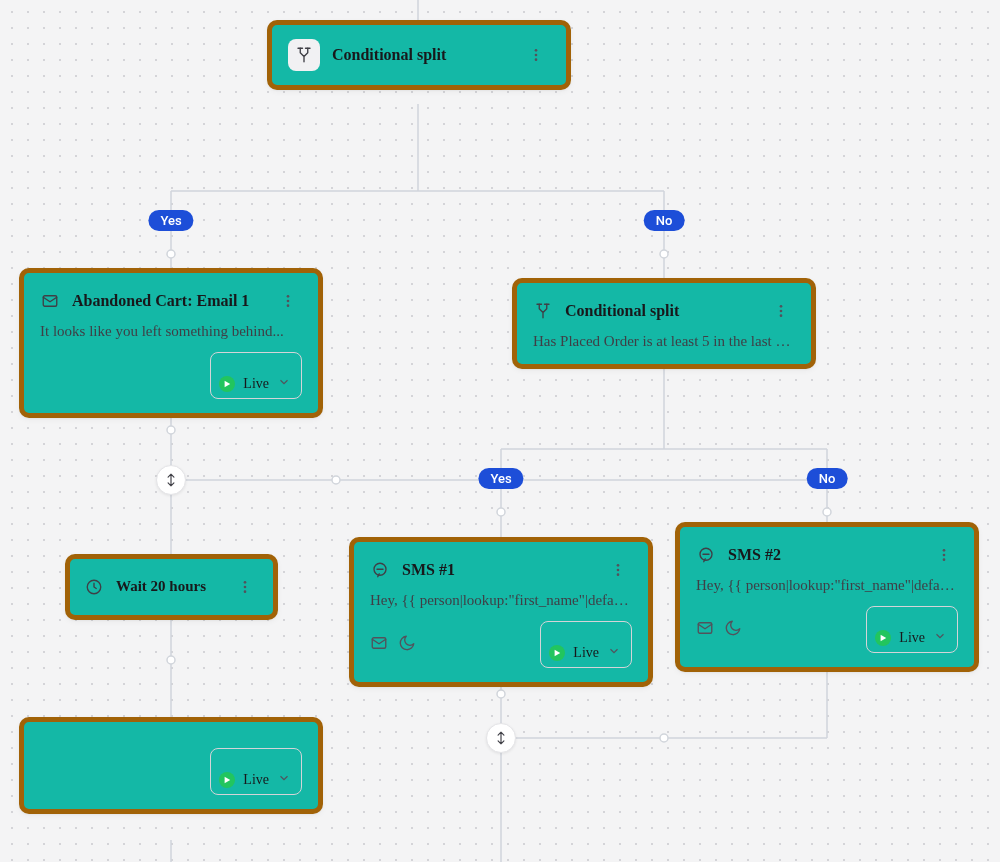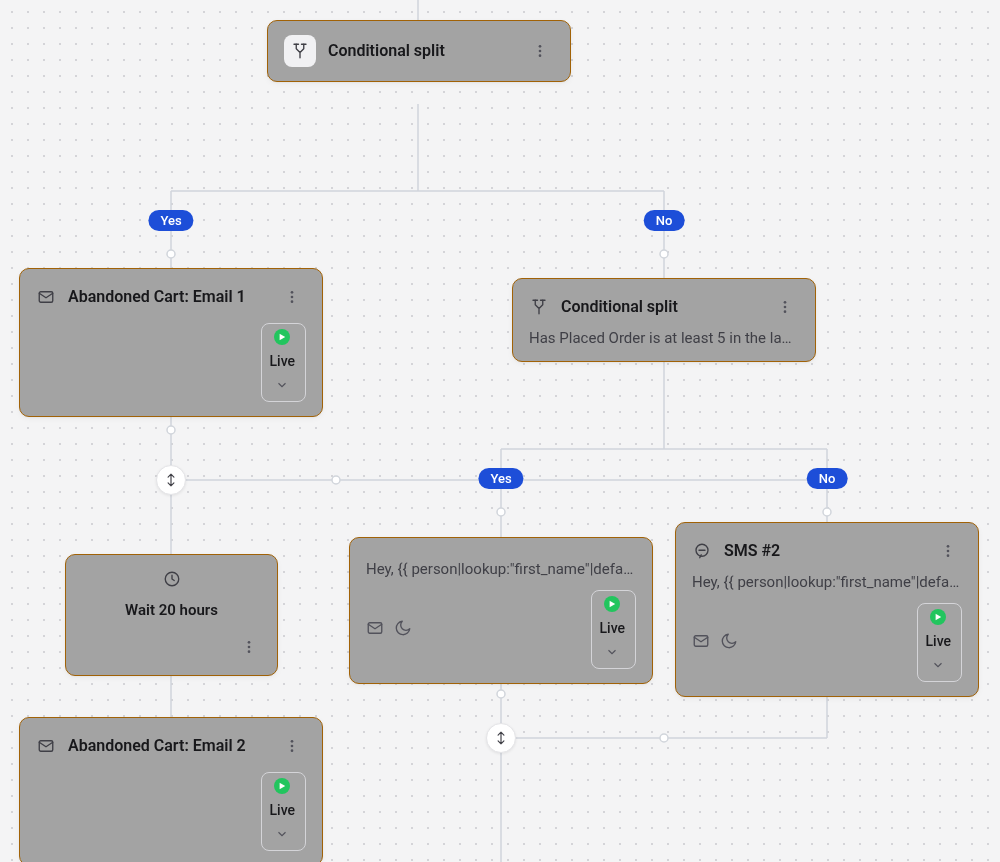--- a/index.html
+++ b/index.html
@@ -18,26 +18,27 @@
     background-size:16px 16px;
     background-position:4px 4px;
   }
   
   svg.connectors{position:absolute;inset:0;width:1000px;height:862px;pointer-events:none;}
   svg.connectors line{stroke:#d1d5db;stroke-width:1.5;}
   svg.connectors circle.joint{fill:#fff;stroke:#d1d5db;stroke-width:1.5;}
 
   .card{
     position:absolute;
-    background:#a3a3a3;
-    border:1px solid #a16207;
+    background:#14b8a6;
+    border:5px solid #a16207;
     border-radius:10px;
     box-shadow:0 1px 2px rgba(0,0,0,0.04),0 2px 6px rgba(0,0,0,0.04);
     padding:14px 16px;
     box-sizing:border-box;
+    font-family:Liberation Serif, serif;
   }
   .card-head{display:flex;align-items:center;gap:12px;}
   .card-title{font-weight:600;font-size:16px;line-height:1.3;}
   .card-sub{margin-top:8px;font-size:15px;color:#3f3f46;white-space:nowrap;overflow:hidden;text-overflow:ellipsis;}
   .kebab{
     margin-left:auto;width:28px;height:28px;border-radius:6px;display:flex;align-items:center;justify-content:center;
     cursor:pointer;
   }
   .kebab svg{width:16px;height:16px;fill:#52525b;}
   .icon-box{
@@ -45,30 +46,29 @@
   }
   .icon-box.grey{background:#f1f1f3;}
   .icon-flat{width:20px;height:20px;display:flex;align-items:center;justify-content:center;}
   .icon-flat svg,.icon-box svg{width:18px;height:18px;stroke:#3f3f46;fill:none;stroke-width:1.8;stroke-linecap:round;stroke-linejoin:round;}
 
   .status-row{display:flex;align-items:center;margin-top:12px;}
   .status-row .mini-icons{display:flex;gap:10px;}
   .status-row .mini-icons svg{width:18px;height:18px;stroke:#52525b;fill:none;stroke-width:1.8;stroke-linecap:round;stroke-linejoin:round;}
   .live-pill{
     margin-left:auto;display:flex;align-items:center;gap:8px;
-    border:1px solid #d4d4d8;border-radius:8px;padding:5px 10px 5px 8px;
+    border:1px solid #d4d4d8;border-radius:8px;padding:22px 10px 5px 8px;
     cursor:pointer;
-    flex-direction:column;
   }
   .live-dot{width:16px;height:16px;border-radius:50%;background:#22c55e;display:flex;align-items:center;justify-content:center;}
   .live-dot svg{width:8px;height:8px;fill:#fff;}
   .live-label{font-size:14px;font-weight:500;}
   .chev svg{width:14px;height:14px;stroke:#52525b;fill:none;stroke-width:2;}
 
-  .wait-card{display:flex;align-items:center;gap:12px;padding:14px 14px;flex-direction:column;}
+  .wait-card{display:flex;align-items:center;gap:12px;padding:14px 14px;}
   .wait-card .card-title{font-size:15px;}
 
   .pill{
     position:absolute;transform:translateX(-50%);
     background:#1d4ed8;color:#fff;font-size:13px;font-weight:500;
     padding:3px 12px;border-radius:999px;text-align:left;
   }
 
   .branch-badge{
     position:absolute;width:28px;height:28px;border-radius:50%;
@@ -173,20 +173,21 @@
     </span>
     <span class="card-title">Abandoned Cart: Email 1</span>
     <span class="kebab">
       <svg viewBox="0 0 24 24">
           <circle cx="12" cy="5" r="2"></circle>
           <circle cx="12" cy="12" r="2"></circle>
           <circle cx="12" cy="19" r="2"></circle>
         </svg>
     </span>
   </div>
+  <div class="card-sub">It looks like you left something behind...</div>
   <div class="status-row">
     <div class="live-pill">
       <span class="live-dot">
           <svg viewBox="0 0 10 10">
             <path d="M2 1l7 4-7 4z"></path>
           </svg>
         </span>
       <span class="live-label">Live</span>
       <span class="chev"><svg viewBox="0 0 24 24">
             <path d="M6 9l6 6 6-6"></path>
@@ -206,36 +207,20 @@
   <span class="kebab">
     <svg viewBox="0 0 24 24">
         <circle cx="12" cy="5" r="2"></circle>
         <circle cx="12" cy="12" r="2"></circle>
         <circle cx="12" cy="19" r="2"></circle>
       </svg>
   </span>
 </div>
 
 <div class="card" style="left:19px;top:717px;width:304px;">
-  <div class="card-head">
-    <span class="icon-flat">
-      <svg viewBox="0 0 24 24">
-          <rect x="3" y="5" width="18" height="14" rx="2"></rect>
-          <path d="M3 7l9 6 9-6"></path>
-        </svg>
-    </span>
-    <span class="card-title">Abandoned Cart: Email 2</span>
-    <span class="kebab">
-      <svg viewBox="0 0 24 24">
-          <circle cx="12" cy="5" r="2"></circle>
-          <circle cx="12" cy="12" r="2"></circle>
-          <circle cx="12" cy="19" r="2"></circle>
-        </svg>
-    </span>
-  </div>
   <div class="status-row">
     <div class="live-pill">
       <span class="live-dot">
           <svg viewBox="0 0 10 10">
             <path d="M2 1l7 4-7 4z"></path>
           </svg>
         </span>
       <span class="live-label">Live</span>
       <span class="chev"><svg viewBox="0 0 24 24">
             <path d="M6 9l6 6 6-6"></path>
@@ -258,20 +243,36 @@
           <circle cx="12" cy="5" r="2"></circle>
           <circle cx="12" cy="12" r="2"></circle>
           <circle cx="12" cy="19" r="2"></circle>
         </svg>
     </span>
   </div>
   <div class="card-sub">Has Placed Order is at least 5 in the last …</div>
 </div>
 
 <div class="card" style="left:349px;top:537px;width:304px;">
+  <div class="card-head">
+    <span class="icon-flat">
+      <svg viewBox="0 0 24 24">
+          <circle cx="12" cy="11" r="8"></circle>
+          <path d="M8 11h8M9 21l2-4"></path>
+        </svg>
+    </span>
+    <span class="card-title">SMS #1</span>
+    <span class="kebab">
+      <svg viewBox="0 0 24 24">
+          <circle cx="12" cy="5" r="2"></circle>
+          <circle cx="12" cy="12" r="2"></circle>
+          <circle cx="12" cy="19" r="2"></circle>
+        </svg>
+    </span>
+  </div>
   <div class="card-sub">Hey, {{ person|lookup:"first_name"|defaul…</div>
   <div class="status-row">
     <div class="mini-icons">
       <span><svg viewBox="0 0 24 24">
             <rect x="3" y="5" width="18" height="14" rx="2"></rect>
             <path d="M3 7l9 6 9-6"></path>
           </svg></span>
       <span><svg viewBox="0 0 24 24">
             <path d="M21 13A9 9 0 1111 3a7 7 0 0010 10z"></path>
           </svg></span>

